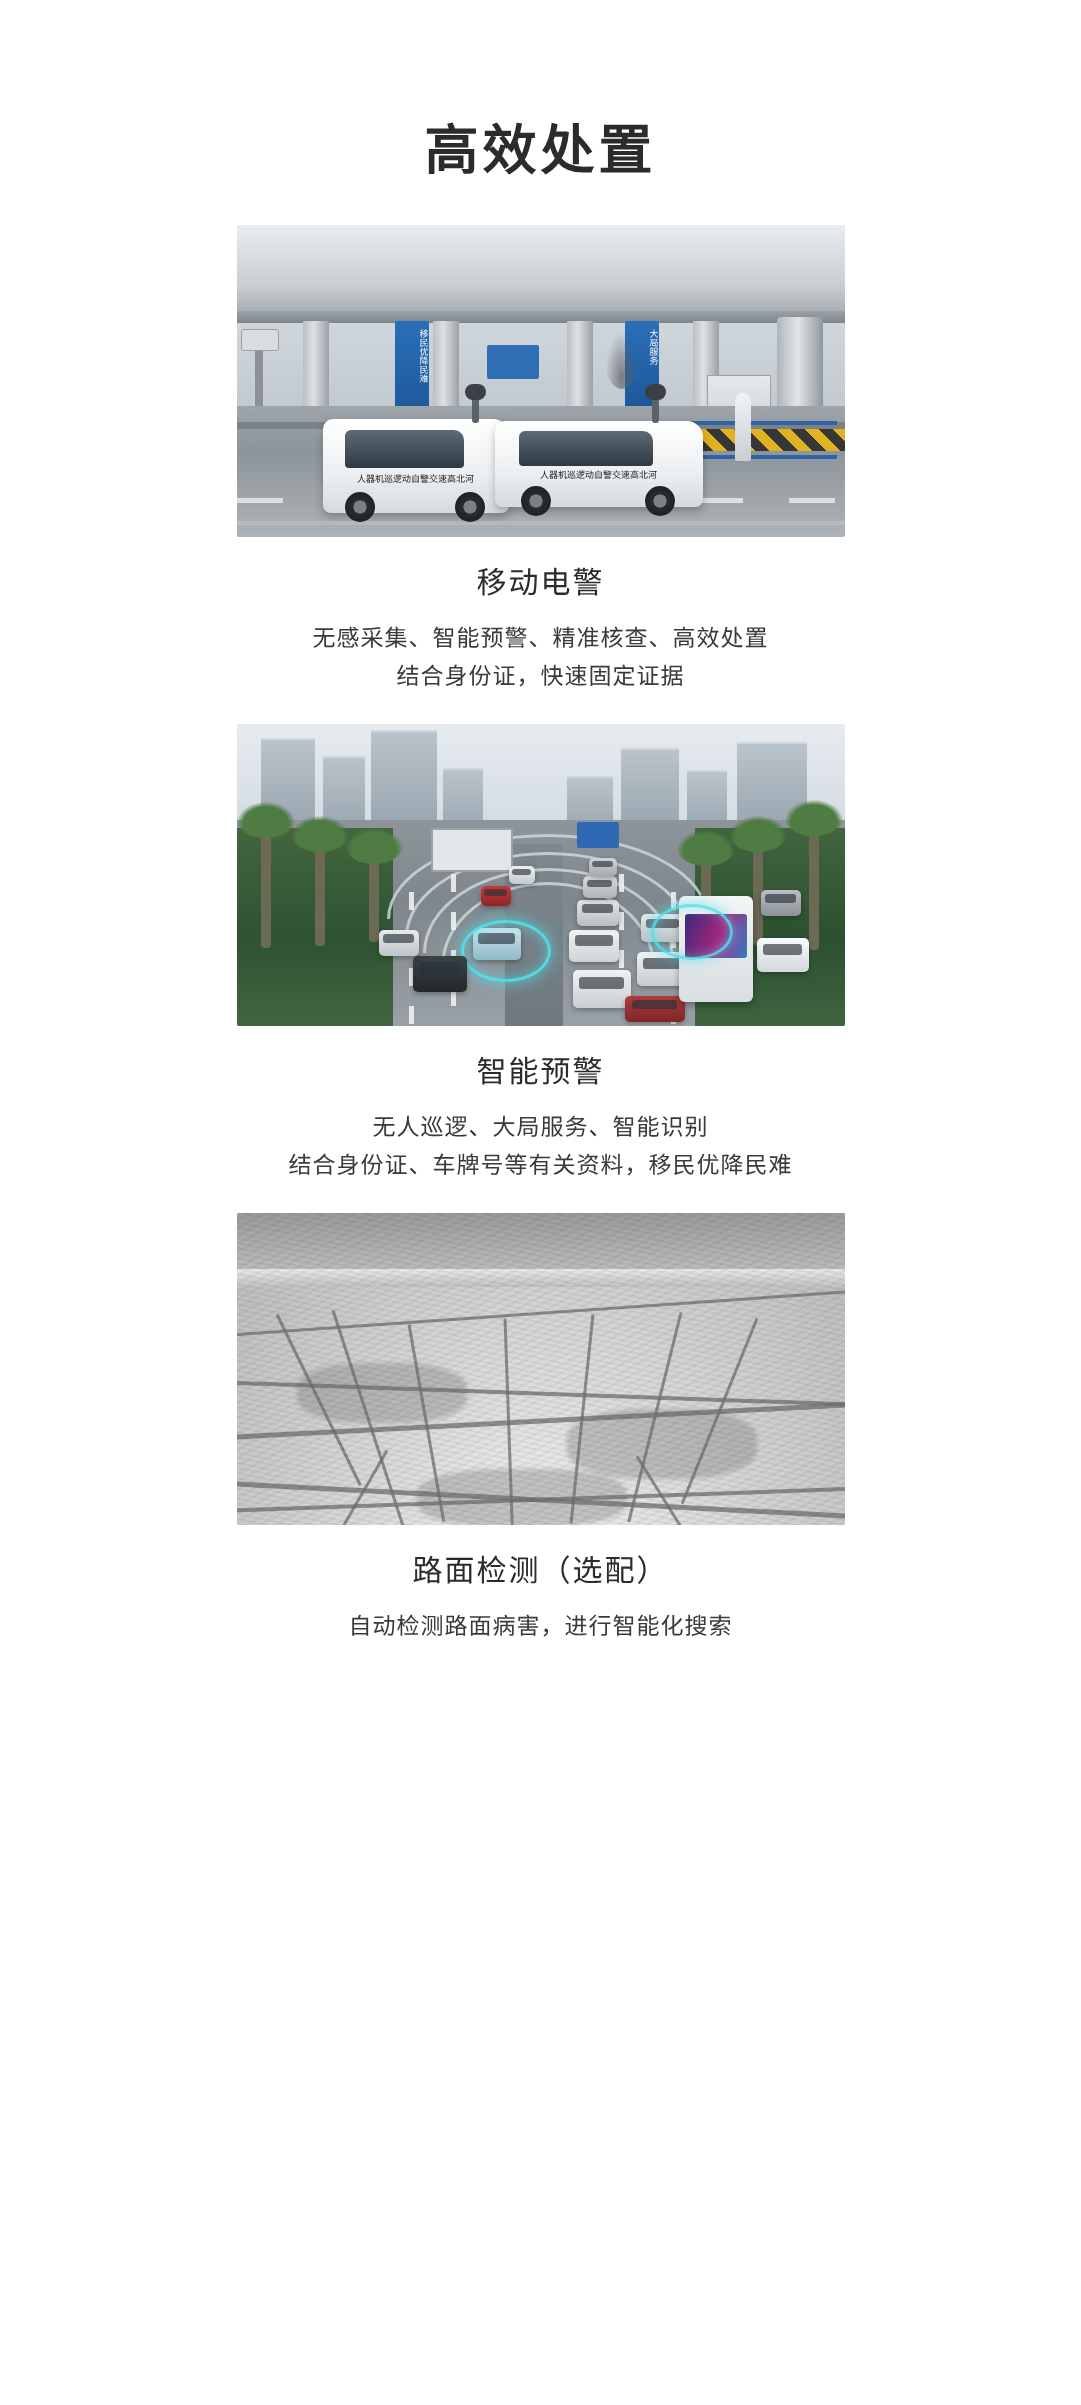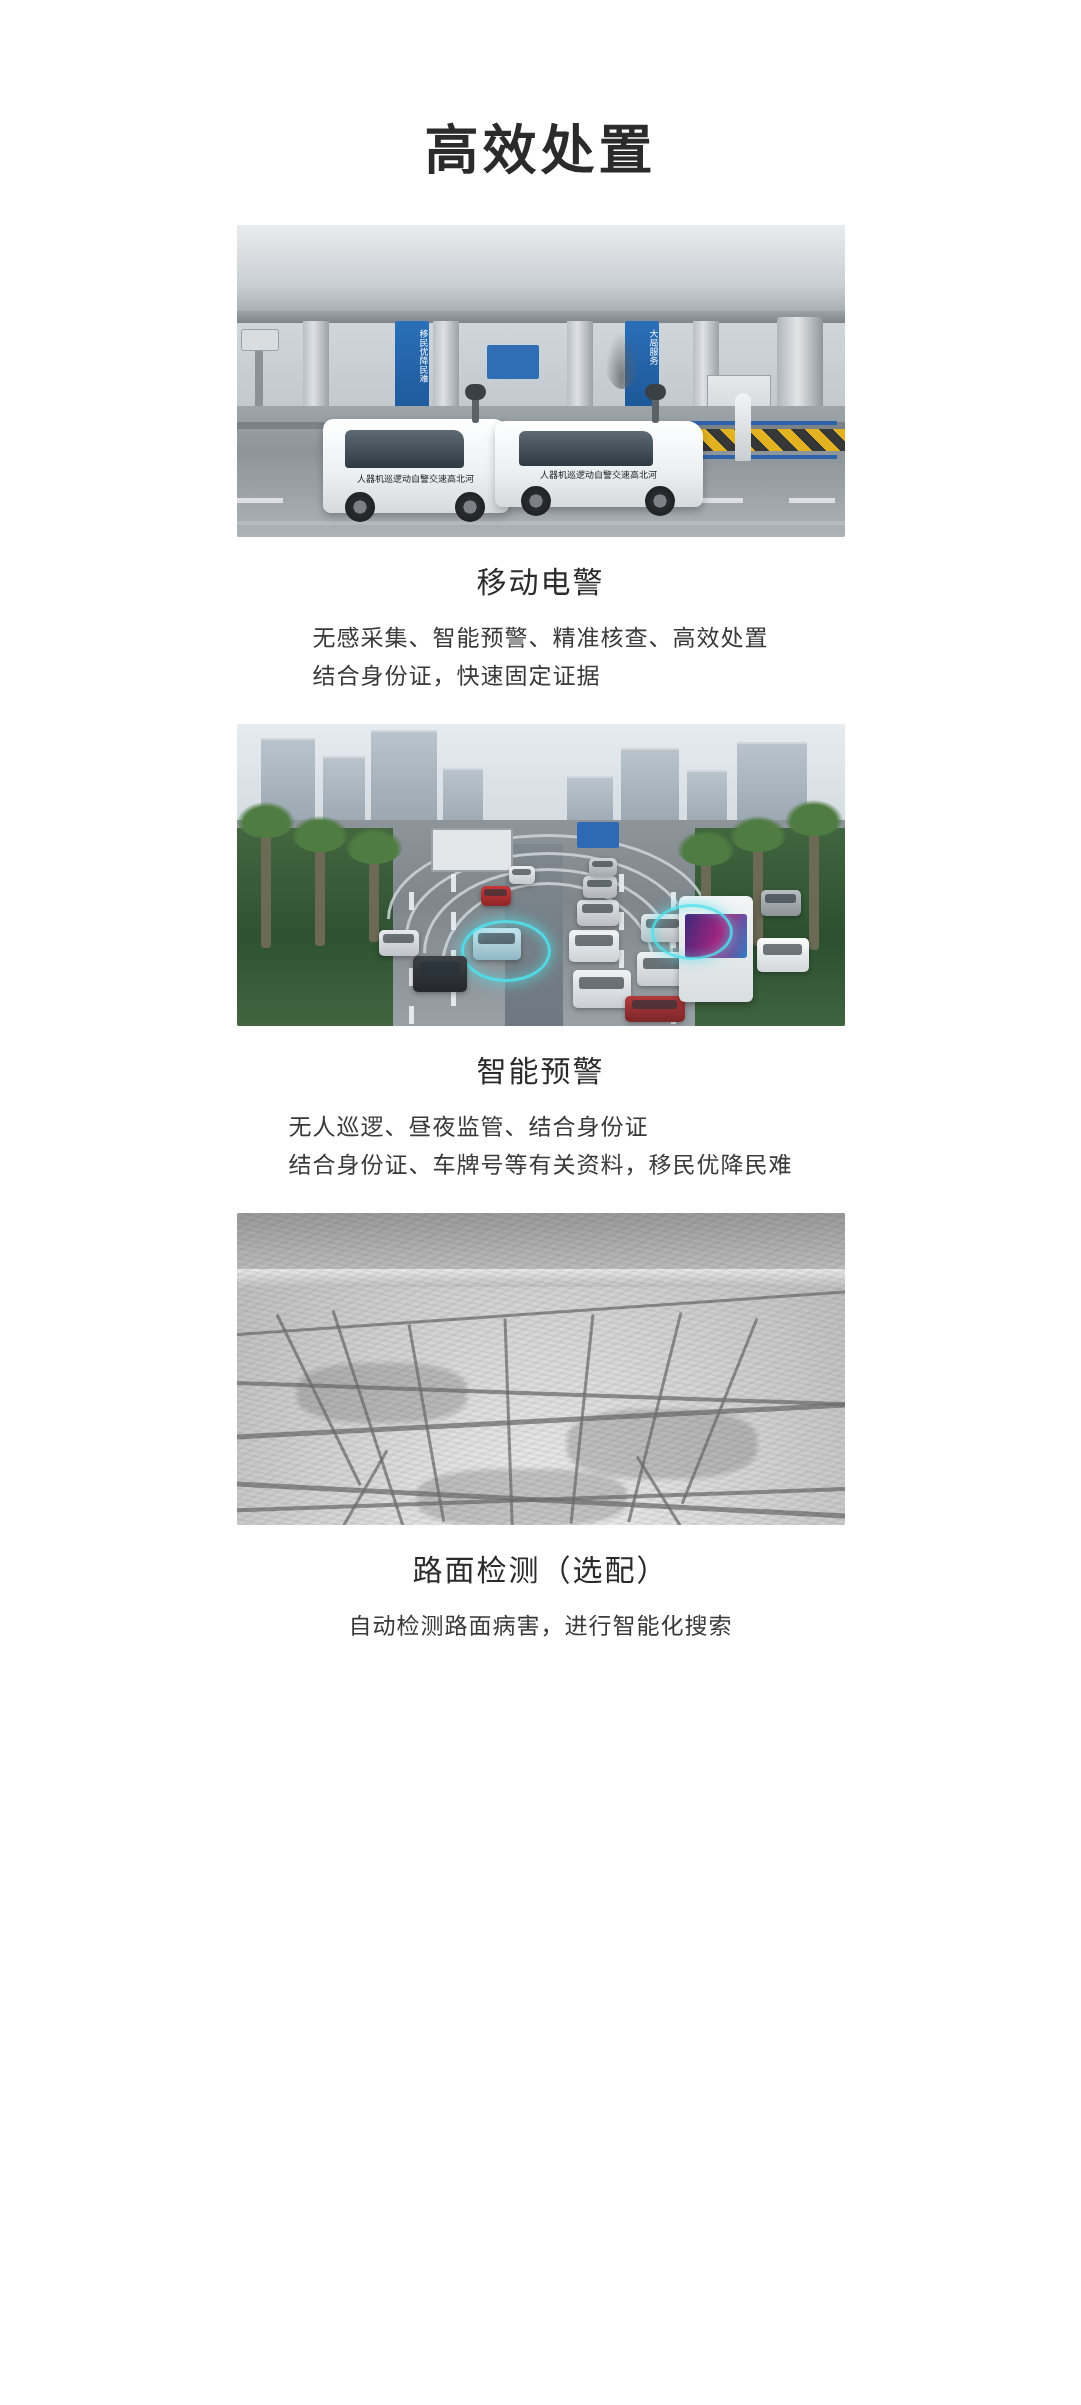--- a/index.html
+++ b/index.html
@@ -64,21 +64,21 @@
     color: #2b2b2b;
     letter-spacing: 2px;
     text-align: center;
     font-weight: normal;
   }
   .desc {
     margin-top: 18px;
     font-size: 23px;
     line-height: 1.65;
     color: #3a3a3a;
-    text-align: left;
+    text-align: center;
     letter-spacing: 1px;
   }
   .desc-line { display: block; }
 
   
   .s1-sky {
     position: absolute; left: 0; top: 0; width: 100%; height: 58%;
     background: linear-gradient(#dfe4e8, #cdd4da 60%, #c2c9cf);
   }
   .s1-canopy {
@@ -469,21 +469,21 @@
       <div class="veh" style="left:388px; top:272px; width:60px; height:26px; background:linear-gradient(#b03a3c,#7d2628);"></div>
 
       <div class="s2-bus">
         <div class="ad"></div>
       </div>
       <div class="s2-halo2"></div>
     </div>
 
     <div class="caption">智能预警</div>
     <div class="desc">
-      <span class="desc-line">无人巡逻、昼夜监管、结合身份证</span>
+      <span class="desc-line">无人巡逻、大局服务、智能识别</span>
       <span class="desc-line">结合身份证、车牌号等有关资料，移民优降民难</span>
     </div>
   </div>
 
   <div class="section section-3">
 
     <div class="photo photo-3">
       <div class="s3-base"></div>
       <div class="s3-top"></div>
       <div class="s3-kerb"></div>

